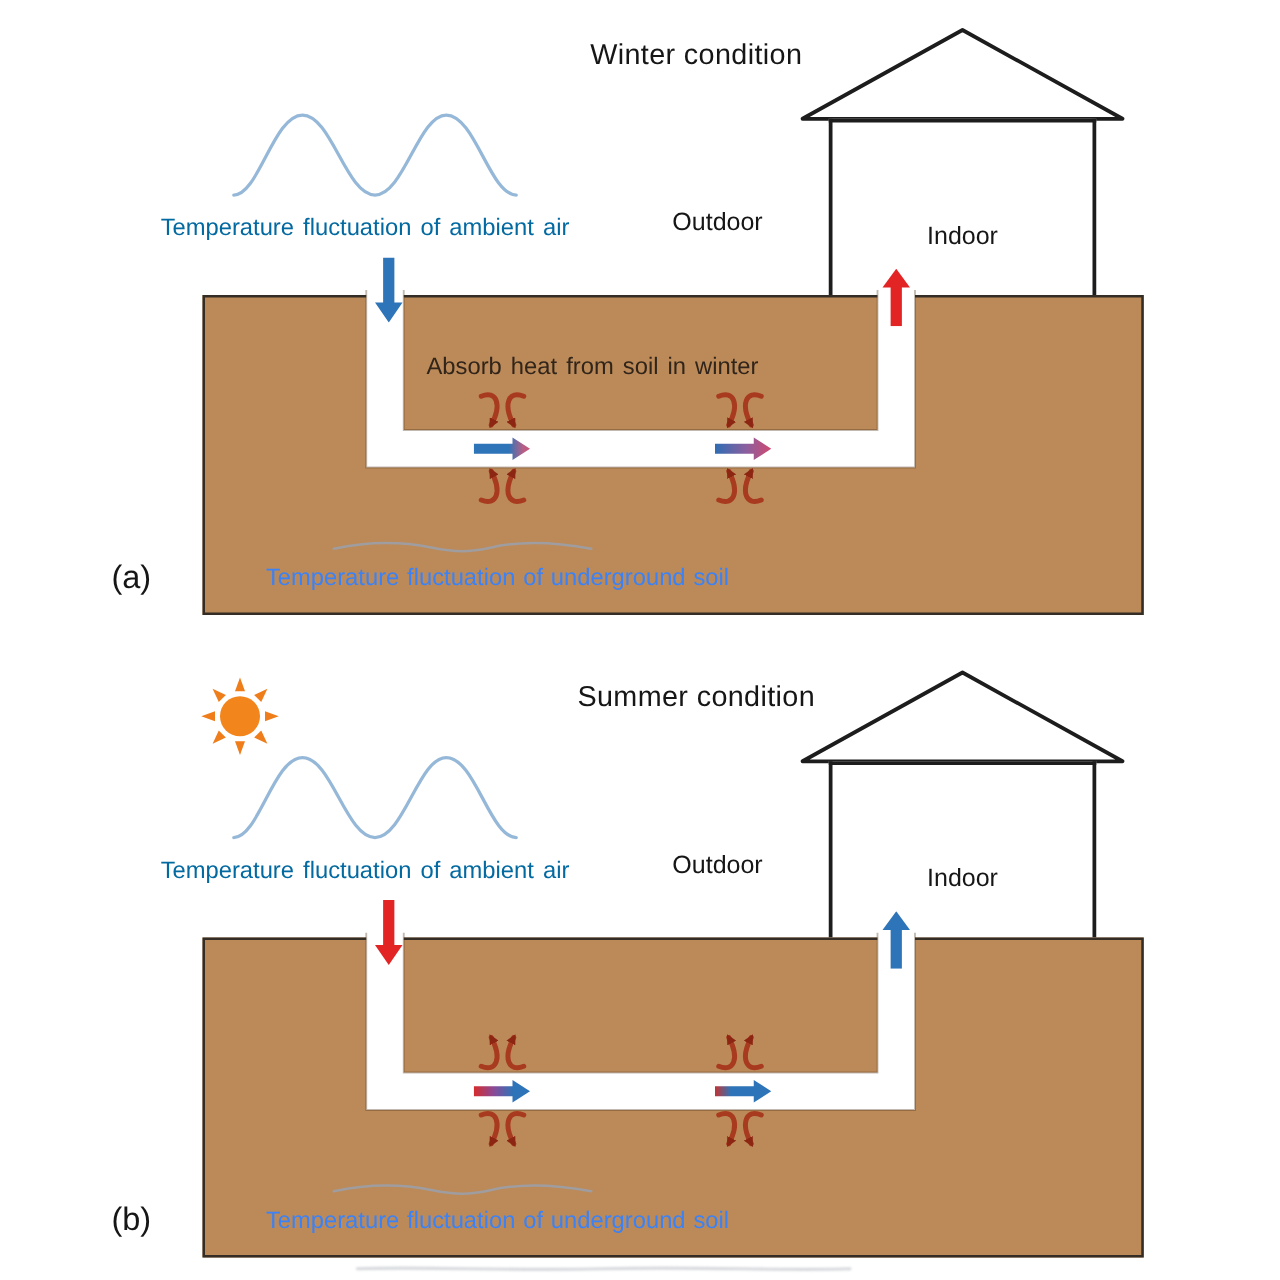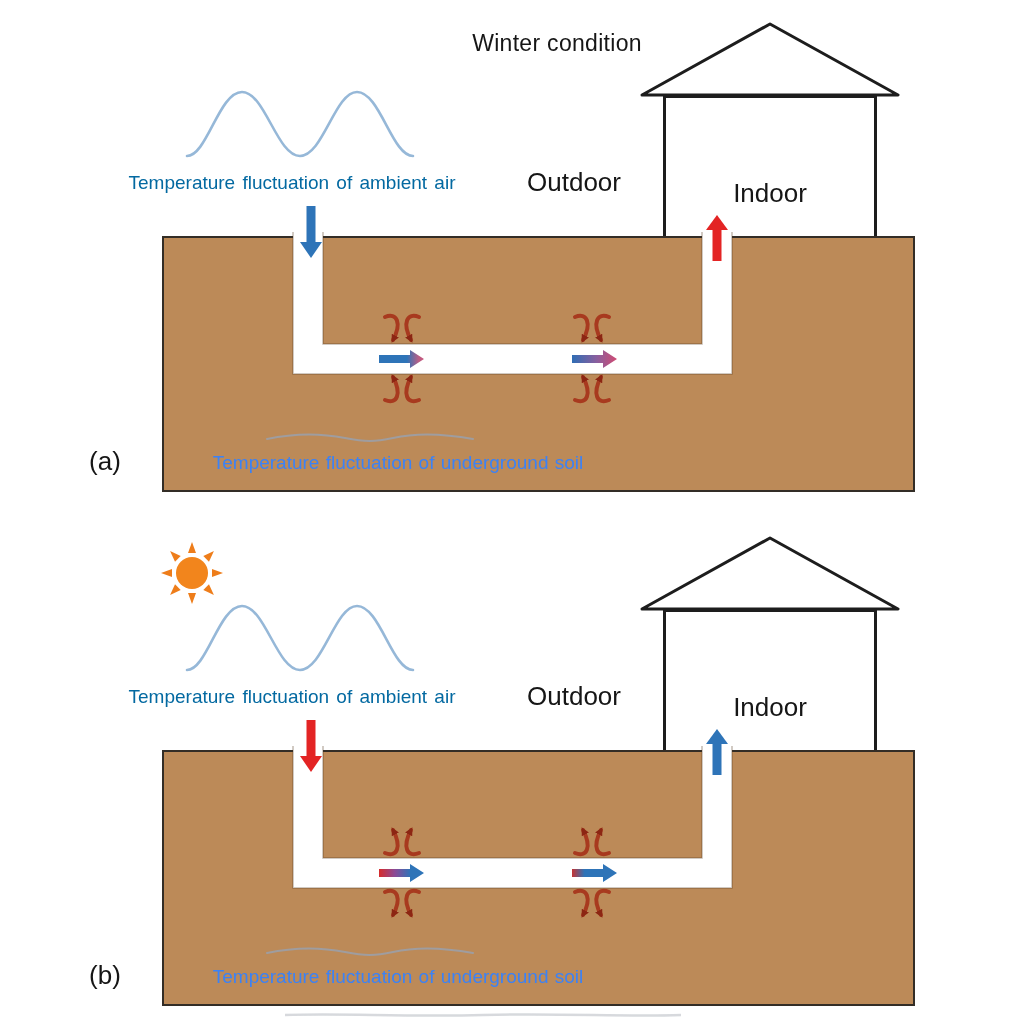--- a/index.html
+++ b/index.html
@@ -6,21 +6,21 @@
   .page{
     position:relative;width:1024px;height:1024px;background:#ffffff;overflow:hidden;
     font-family:"Liberation Sans",sans-serif;color:#1c1c1c;
   }
   .panel{position:absolute;left:0;width:1024px;height:512px;}
   #panel-a{top:0;}
   #panel-b{top:514px;}
   .abs{position:absolute;}
   .ctr{transform:translateX(-50%);white-space:nowrap;}
   .panel-title{left:557px;top:30px;font-size:23px;color:#161616;letter-spacing:.3px;z-index:6;}
-  .zone-label{font-size:26px;color:#161616;z-index:6;}
+  .zone-label{font-size:20px;color:#161616;z-index:6;}
   .outdoor{left:574px;top:167px;}
   .indoor{left:770px;top:178px;}
   .ambient-caption{left:292px;top:172px;font-size:19px;color:#0369a1;word-spacing:2px;z-index:6;}
   .pipe-caption{left:474px;top:283px;font-size:19px;color:#31251b;word-spacing:2px;z-index:6;}
   .underground-caption{left:398px;top:452px;font-size:19px;color:#3b82f6;word-spacing:1px;z-index:6;}
   .panel-label{left:105px;top:446px;font-size:26px;color:#161616;z-index:6;}
   .house-roof{left:636px;top:18px;z-index:2;}
   .house-walls{
     left:663px;top:95px;width:214px;height:141px;background:#ffffff;
     border:3px solid #1d1d1d;border-bottom:none;box-sizing:border-box;z-index:2;
@@ -105,20 +105,21 @@
 
     <svg class="abs arrow-down" width="24" height="52">
       <rect x="7.5" y="0" width="9" height="38" fill="#2e74b8"></rect>
       <polygon points="1,36 23,36 12,52" fill="#2e74b8"></polygon>
     </svg>
     <svg class="abs arrow-up" width="24" height="46">
       <polygon points="1,15 23,15 12,0" fill="#e32424"></polygon>
       <rect x="7.5" y="13" width="9" height="33" fill="#e32424"></rect>
     </svg>
 
+    <div class="abs ctr pipe-caption">Absorb heat from soil in winter</div>
 
     <svg class="abs hooks hp1t" width="44" height="30">
       <path d="M5 4 C17 -1 22 10 13 27" fill="none" stroke="#a83a1f" stroke-width="4" stroke-linecap="round" marker-end="url(#heat-head)"></path>
       <path d="M39 4 C27 -1 22 10 31 27" fill="none" stroke="#a83a1f" stroke-width="4" stroke-linecap="round" marker-end="url(#heat-head)"></path>
     </svg>
     <svg class="abs hooks hp2t" width="44" height="30">
       <path d="M5 4 C17 -1 22 10 13 27" fill="none" stroke="#a83a1f" stroke-width="4" stroke-linecap="round" marker-end="url(#heat-head)"></path>
       <path d="M39 4 C27 -1 22 10 31 27" fill="none" stroke="#a83a1f" stroke-width="4" stroke-linecap="round" marker-end="url(#heat-head)"></path>
     </svg>
     <svg class="abs hooks hp1b flip" width="44" height="30">
@@ -138,20 +139,21 @@
     </svg>
 
     <svg class="abs uwave" width="210" height="14">
       <path d="M2 9 C30 3 55 3 80 8 C100 12 110 12 128 8 C150 3 175 3 208 9" fill="none" stroke="#9aa0ab" stroke-width="2" opacity=".85" stroke-linecap="round"></path>
     </svg>
     <div class="abs ctr underground-caption">Temperature fluctuation of underground soil</div>
     <div class="abs ctr panel-label">(a)</div>
   </section>
 
   <section class="panel" id="panel-b">
+    <div class="abs ctr panel-title">Summer condition</div>
 
     <svg class="abs sun" width="64" height="64">
       <g fill="#ee7d1a">
         <polygon points="32,2 36,13 28,13"></polygon>
         <polygon points="32,2 36,13 28,13" transform="rotate(45 32 33)"></polygon>
         <polygon points="32,2 36,13 28,13" transform="rotate(90 32 33)"></polygon>
         <polygon points="32,2 36,13 28,13" transform="rotate(135 32 33)"></polygon>
         <polygon points="32,2 36,13 28,13" transform="rotate(180 32 33)"></polygon>
         <polygon points="32,2 36,13 28,13" transform="rotate(225 32 33)"></polygon>
         <polygon points="32,2 36,13 28,13" transform="rotate(270 32 33)"></polygon>

